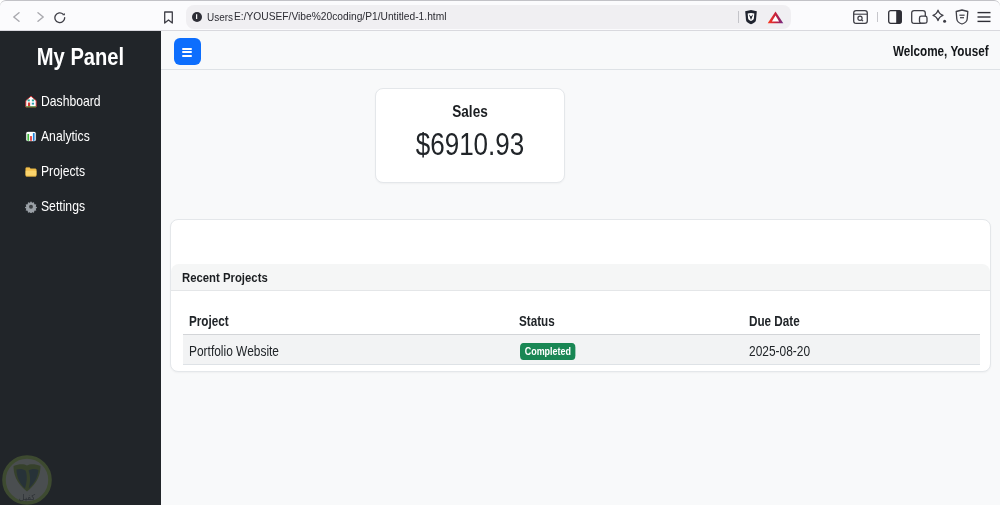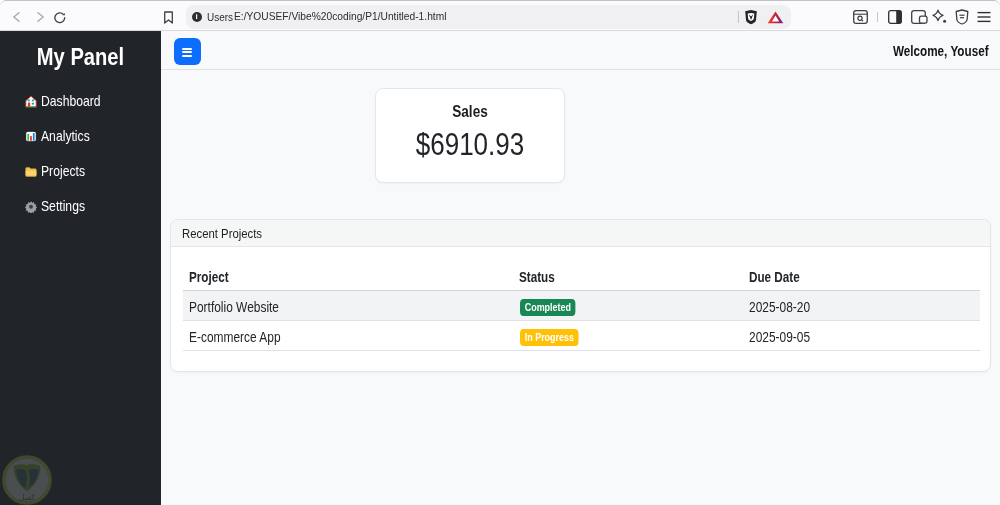--- a/index.html
+++ b/index.html
@@ -49,22 +49,22 @@
     box-shadow:0 1px 2px rgba(0,0,0,.04); }
   .statcard .t { margin-top:14px; font-size:16px; line-height:17px; font-weight:bold;
     color:#1b1e21; transform:scaleX(0.85); }
   .statcard .v { margin-top:9.6px; font-size:31px; line-height:30px; color:#212529; }
 
   
   #tcard { position:absolute; left:170px; top:188px; width:821px; height:153px;
     background:#fff; border:1px solid #e4e7ea; border-radius:8px;
     box-shadow:0 1px 2px rgba(0,0,0,.04); }
   #tcard .hdr { height:27px; background:#f5f6f6; border-bottom:1px solid #e4e6e8;
-    border-radius:8px 8px 0 0; font-size:13.5px; font-weight:normal; color:#1b1e21;
-    line-height:27px; padding:0 0 16px 11px; }
+    border-radius:8px 8px 0 0; font-size:13.5px; font-weight:bold; color:#1b1e21;
+    line-height:27px; padding:0 0 16px 11px;margin-top:44px; }
   #tcard .hdr span { display:inline-block; transform:scaleX(0.84); transform-origin:0 50%; }
   #tcard .body { padding:12px; }
   table { width:797px; border-collapse:collapse; table-layout:fixed; color:#212529; }
   col.c1 { width:330px; } col.c2 { width:230px; } col.c3 { width:237px; }
   th { text-align:left; font-weight:bold; font-size:15px; line-height:16px;
     padding:10px 6px 5px; border-bottom:1px solid #d3d5d8; }
   td { font-size:15.5px; line-height:16px; padding:8px 6px 5px; border-bottom:1px solid #dee2e6; position:relative;margin-top:44px; }
   th .tx { display:inline-block; transform:scaleX(0.78); transform-origin:0 50%; }
   td .tx { display:inline-block; transform:scaleX(0.77); transform-origin:0 50%; }
   tr.striped td { background:#f2f3f4; }
@@ -233,26 +233,19 @@
                 <th><span class="tx">Status</span></th>
                 <th><span class="tx">Due Date</span></th>
               </tr>
           <tr class="striped">
             <td><span class="tx">Portfolio Website</span></td>
             <td>
                   <span class="badge b-green">Completed</span>
                 </td>
             <td><span class="tx">2025-08-20</span></td>
           </tr>
-          <tr>
-            <td><span class="tx">E-commerce App</span></td>
-            <td>
-                  <span class="badge b-yellow">In Progress</span>
-                </td>
-            <td><span class="tx">2025-09-05</span></td>
-          </tr>
         </tbody>
           </table>
       </div>
     </div>
   </div>
 
 </div>
 
 </body></html>

